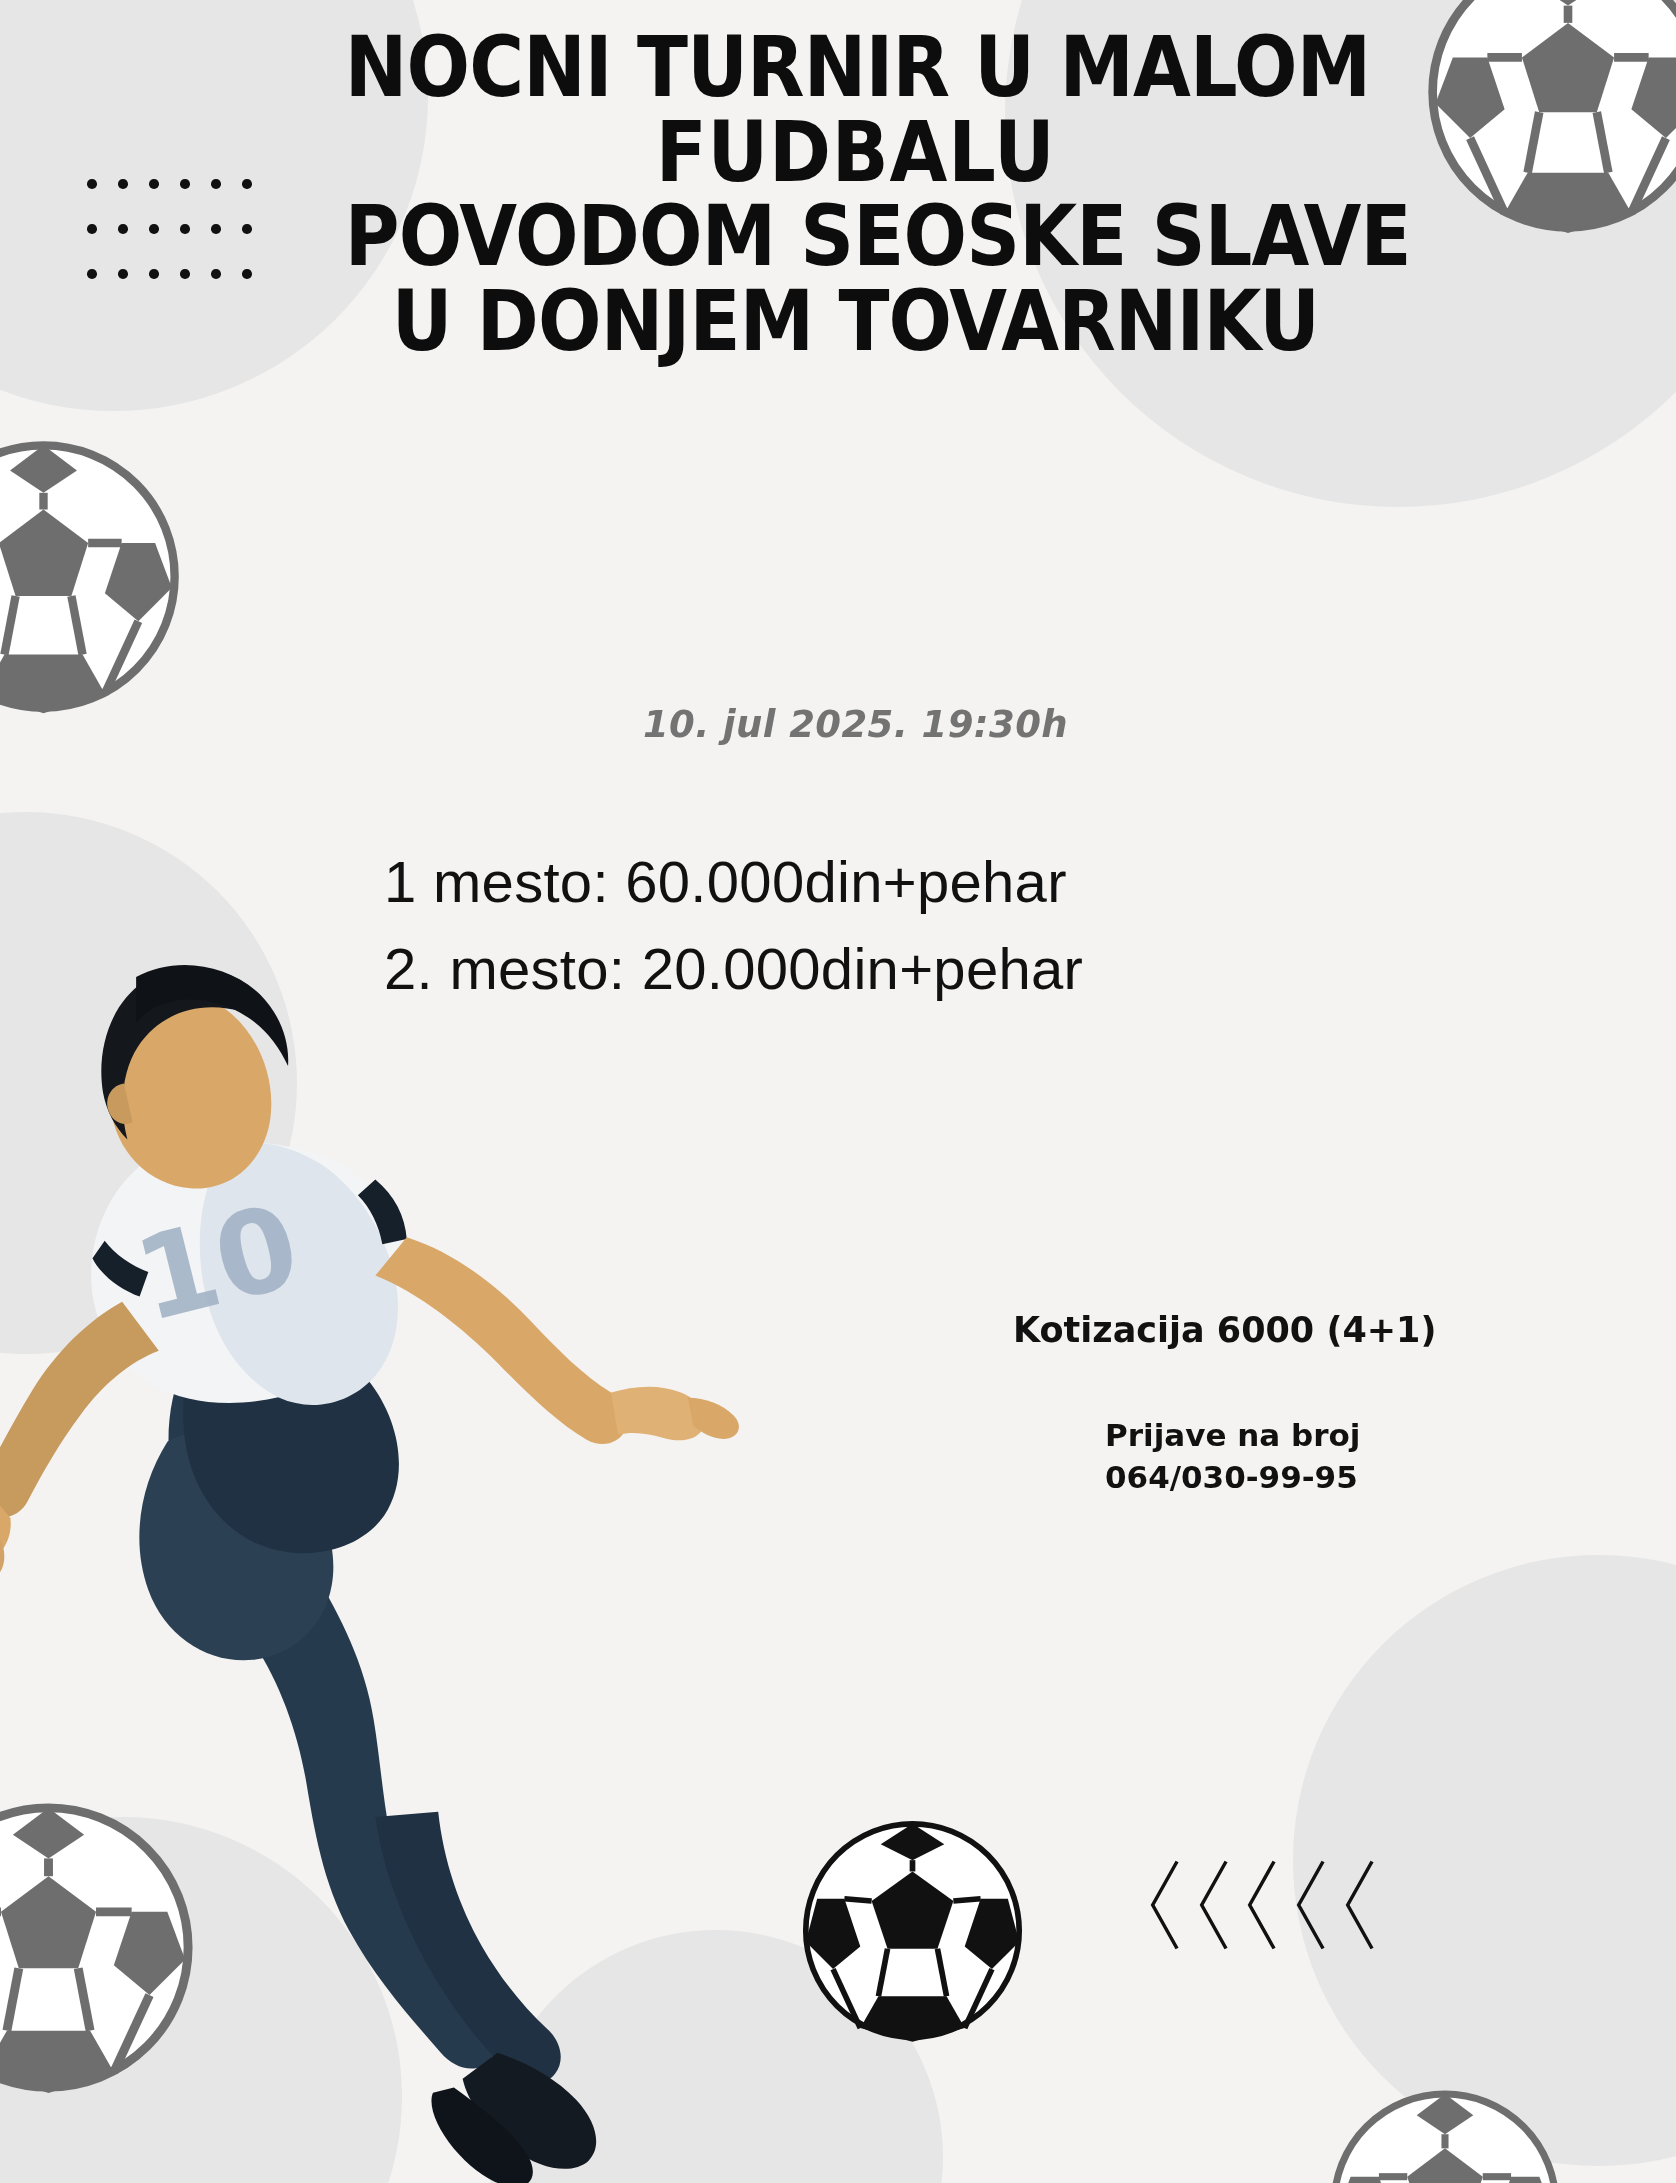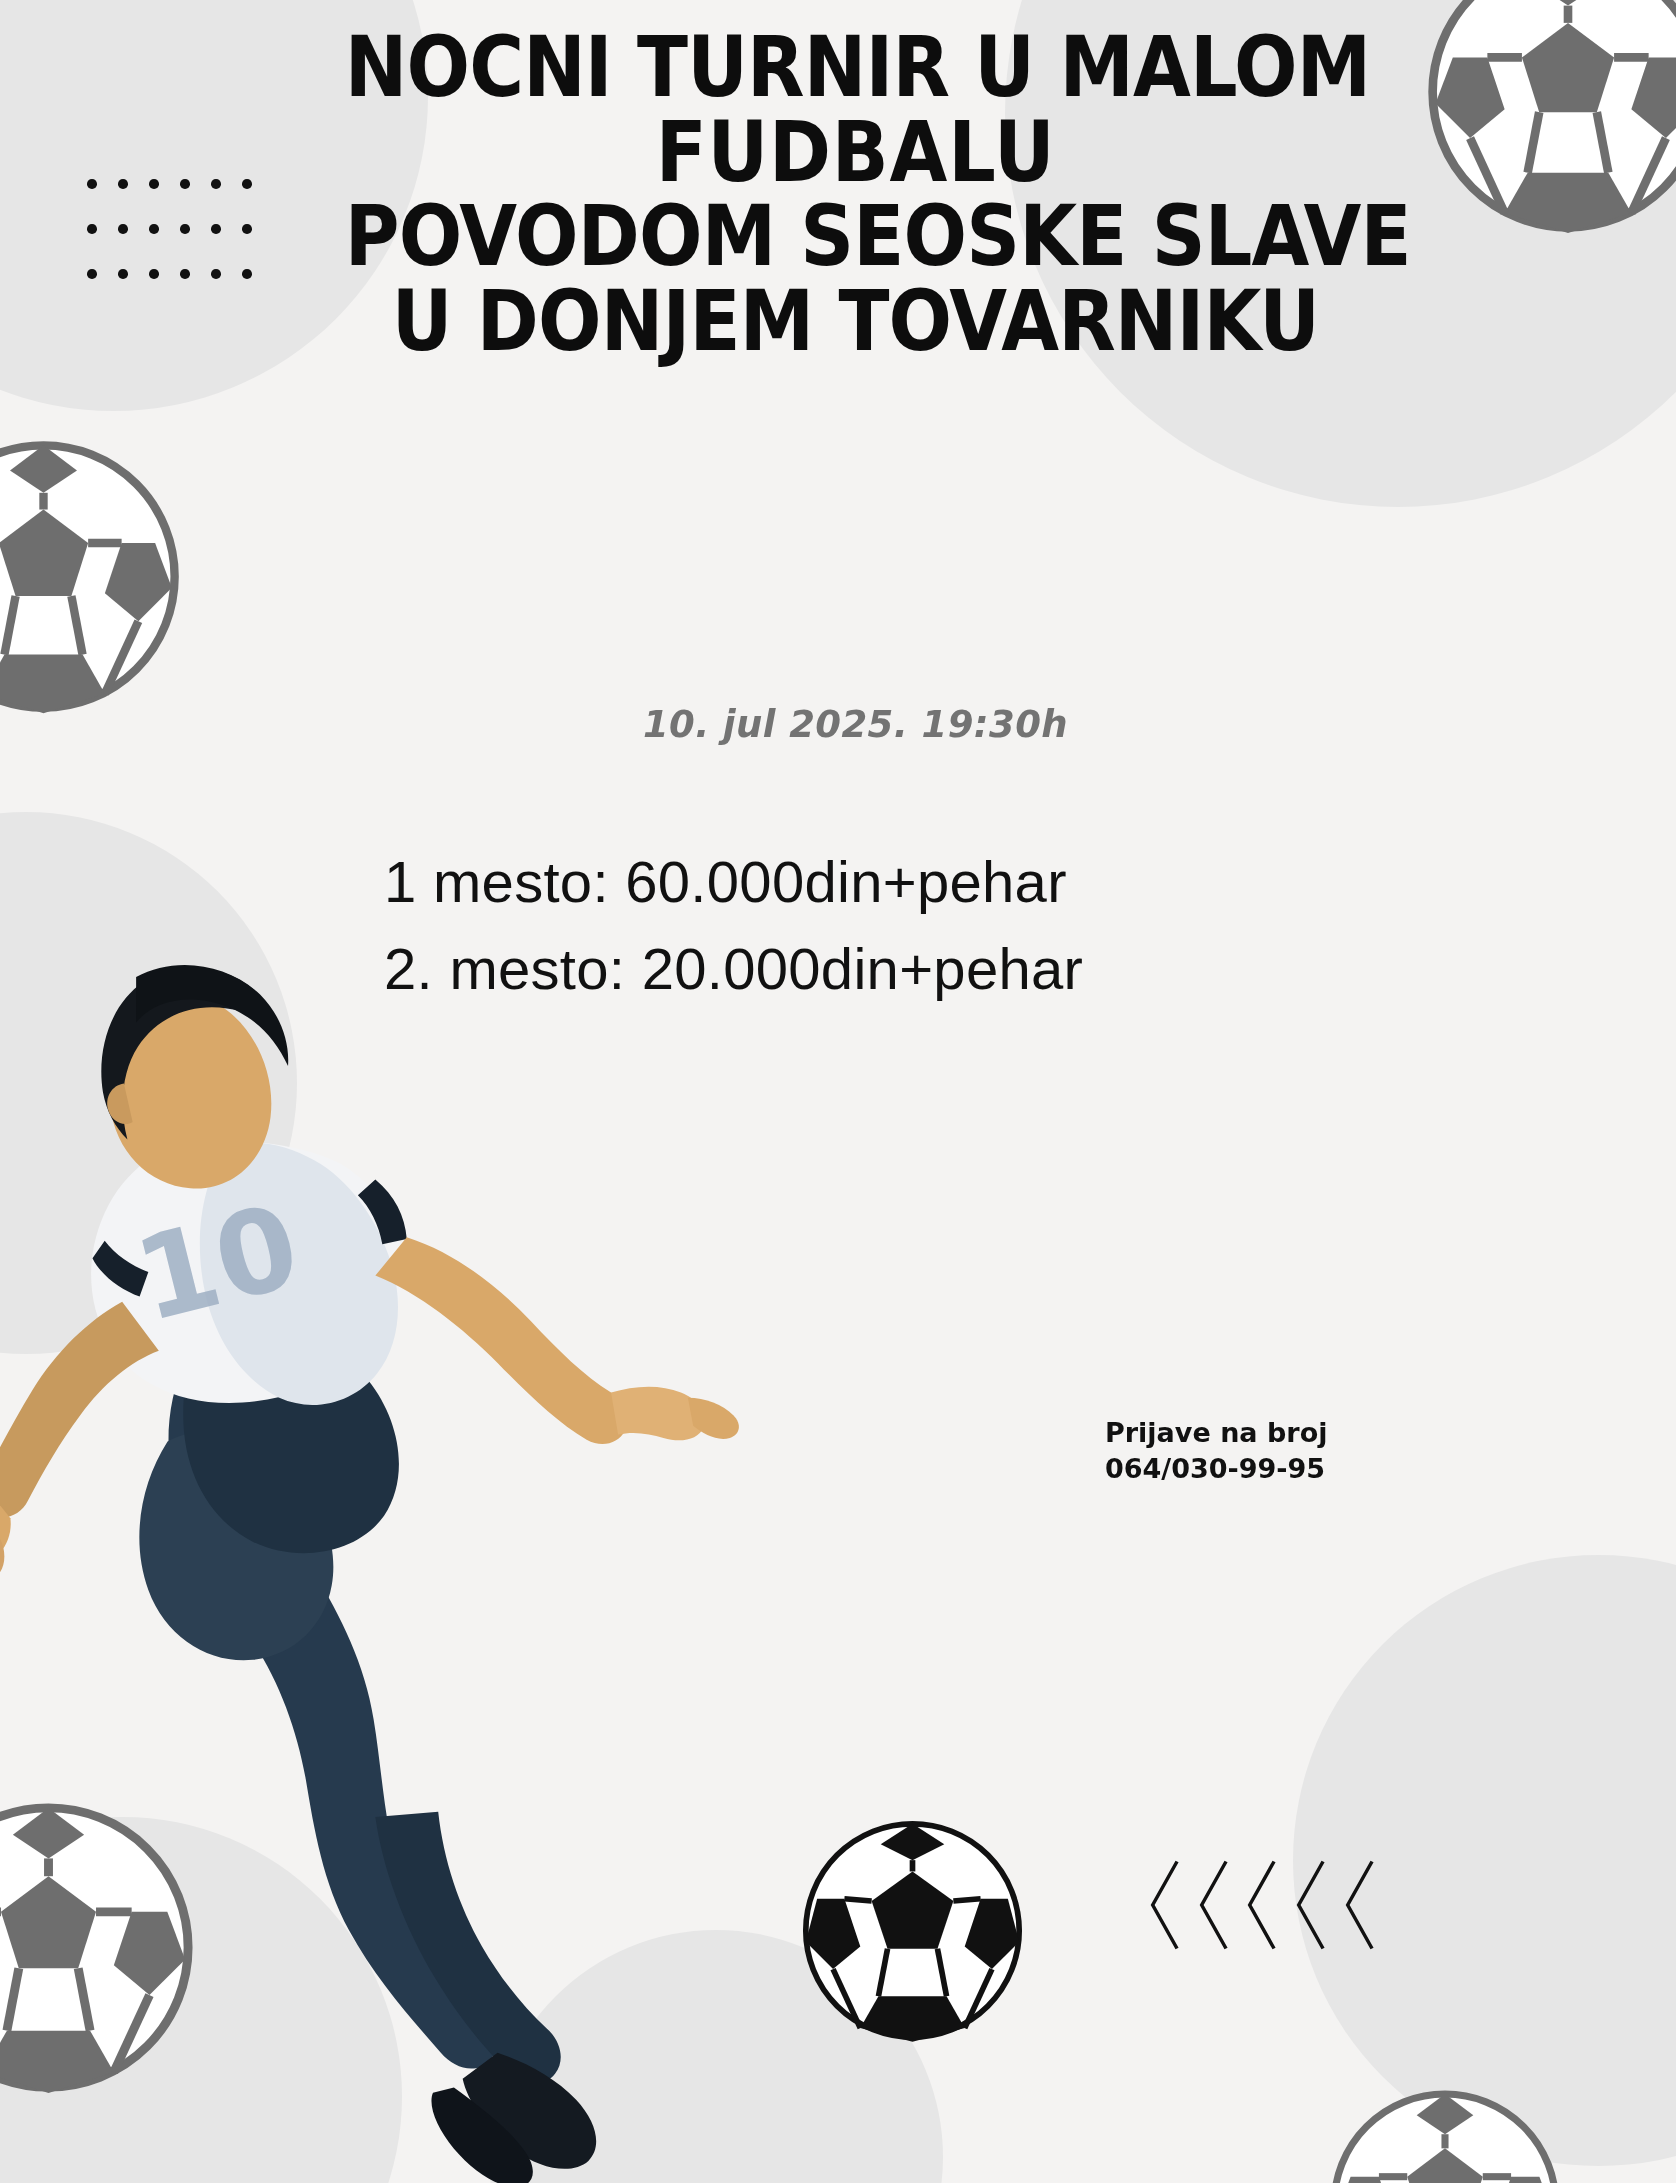--- a/index.html
+++ b/index.html
@@ -129,21 +129,21 @@
     font-size: 35px;
     color: #111;
     white-space: nowrap;
   }
   .signup {
     position: absolute;
     left: 1105px;
     top: 1415px;
     font-family: "DejaVu Sans", sans-serif;
     font-weight: bold;
-    font-size: 27px;
+    font-size: 31px;
     line-height: 1.35;
     color: #111;
     text-align: left;
     white-space: nowrap;
   }
 
   
   .player {
     position: absolute;
     left: -35px;
@@ -380,20 +380,21 @@
     <div class="line4">U DONJEM TOVARNIKU</div>
   </div>
 
   <div class="date">10. jul 2025. 19:30h</div>
 
   <div class="prizes">
     <div>1 mesto: 60.000din+pehar</div>
     <div>2. mesto: 20.000din+pehar</div>
   </div>
 
+  <div class="fee">Kotizacija 6000 (4+1)</div>
 
   <div class="signup">
     <div>Prijave na broj</div>
     <div>064/030-99-95</div>
   </div>
 
 </div>
 
 
 </body></html>

